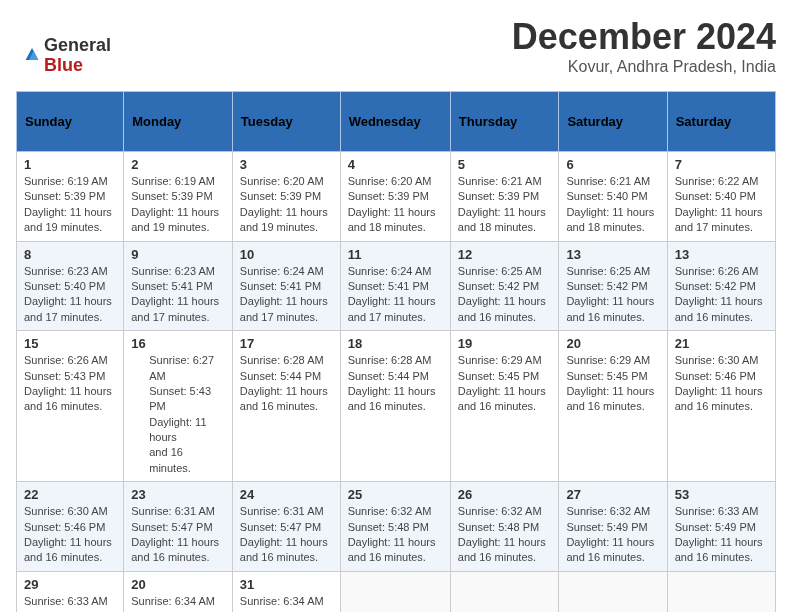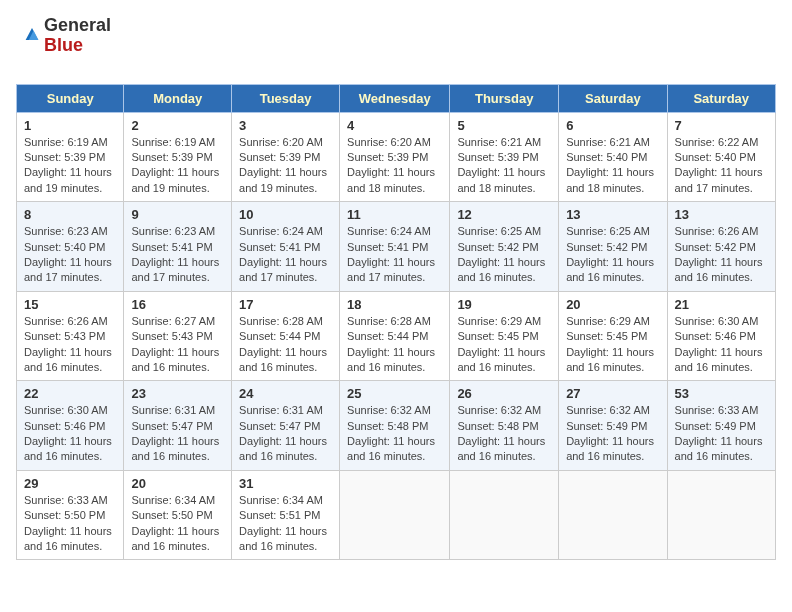--- a/index.html
+++ b/index.html
@@ -7,21 +7,21 @@
       font-family: Arial, sans-serif;
       background: #fff;
       width: 792px;
       min-height: 612px;
       padding: 16px;
     }
     .header {
       display: flex;
       justify-content: space-between;
       align-items: flex-end;
-      margin-bottom: 28px;
+      margin-bottom: 15px;
     }
     .logo {
       display: flex;
       align-items: center;
       gap: 4px;
     }
     .logo-text {
       font-size: 18px;
       font-weight: bold;
       color: #333;
@@ -48,25 +48,25 @@
     .location {
       font-size: 16px;
       color: #555;
     }
     .calendar {
       width: 100%;
       border-collapse: collapse;
     }
     .calendar th {
       background: #2e6db4;
-      color: #fef9c3;
+      color: #000000;
       font-size: 13px;
       font-weight: bold;
-      padding: 6px 8px;
-      text-align: center;
+      padding: 22px 8px;
+      text-align: left;
       border: 1px solid #aac5e8;
     }
     .calendar td {
       border: 1px solid #ccc;
       vertical-align: top;
       padding: 5px 7px;
       font-size: 10.5px;
       color: #333;
       width: 113px;
       min-height: 80px;
@@ -97,20 +97,24 @@
 <div class="header">
   <div class="logo">
     <svg class="logo-icon" viewBox="0 0 30 30">
       <polygon points="20,5 28,20 12,20" fill="#1a6fbd"></polygon>
       <polygon points="22,8 28,20 16,20" fill="#5aacf0" opacity="0.7"></polygon>
     </svg>
     <div class="logo-text">
       <span>General</span>
       <span class="blue">Blue</span>
     </div>
+  </div>
+  <div class="title-block">
+    <div class="month-title">December 2024</div>
+    <div class="location">Kovur, Andhra Pradesh, India</div>
   </div>
 </div>
 
 <table class="calendar">
   <thead>
     <tr>
       <th>Sunday</th>
       <th>Monday</th>
       <th>Tuesday</th>
       <th>Wednesday</th>
@@ -225,21 +229,21 @@
       <tr>
         <td>
           <span class="day-num">15</span>
           <div class="day-info" style="white-space: pre-line;">Sunrise: 6:26 AM
 Sunset: 5:43 PM
 Daylight: 11 hours
 and 16 minutes.</div>
         </td>
         <td>
           <span class="day-num">16</span>
-          <div class="day-info" style="white-space: pre-line;">Sunrise: 6:27 AM
+          <div class="day-info" style="white-space: pre-line; margin-left: 18px;">Sunrise: 6:27 AM
 Sunset: 5:43 PM
 Daylight: 11 hours
 and 16 minutes.</div>
         </td>
         <td>
           <span class="day-num">17</span>
           <div class="day-info" style="white-space: pre-line;">Sunrise: 6:28 AM
 Sunset: 5:44 PM
 Daylight: 11 hours
 and 16 minutes.</div>

